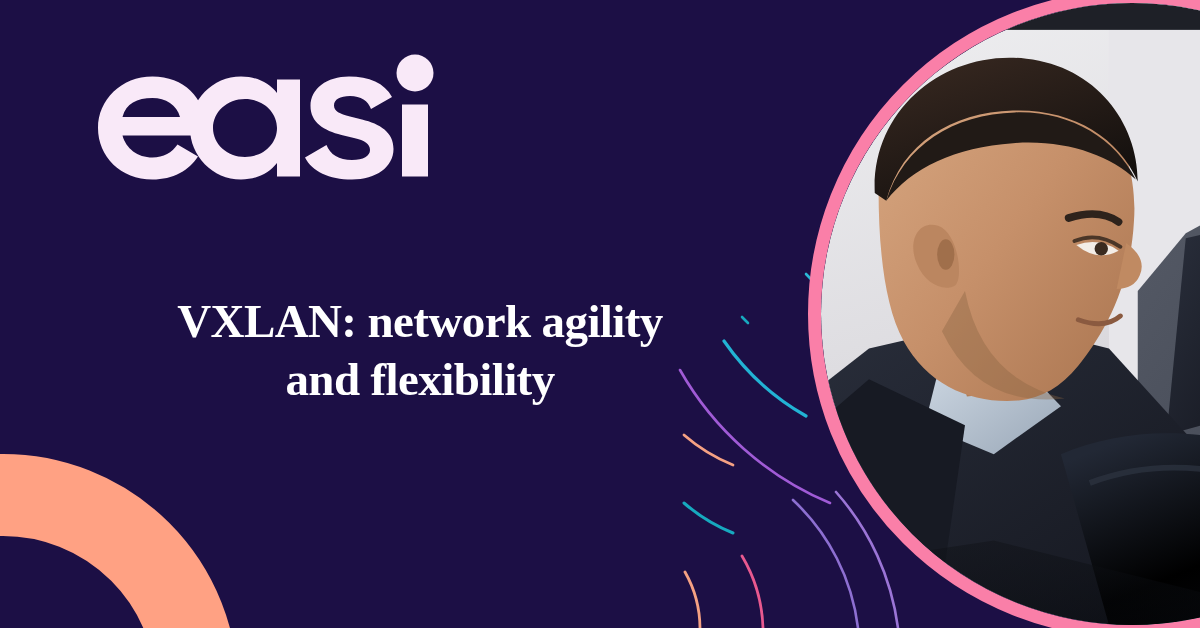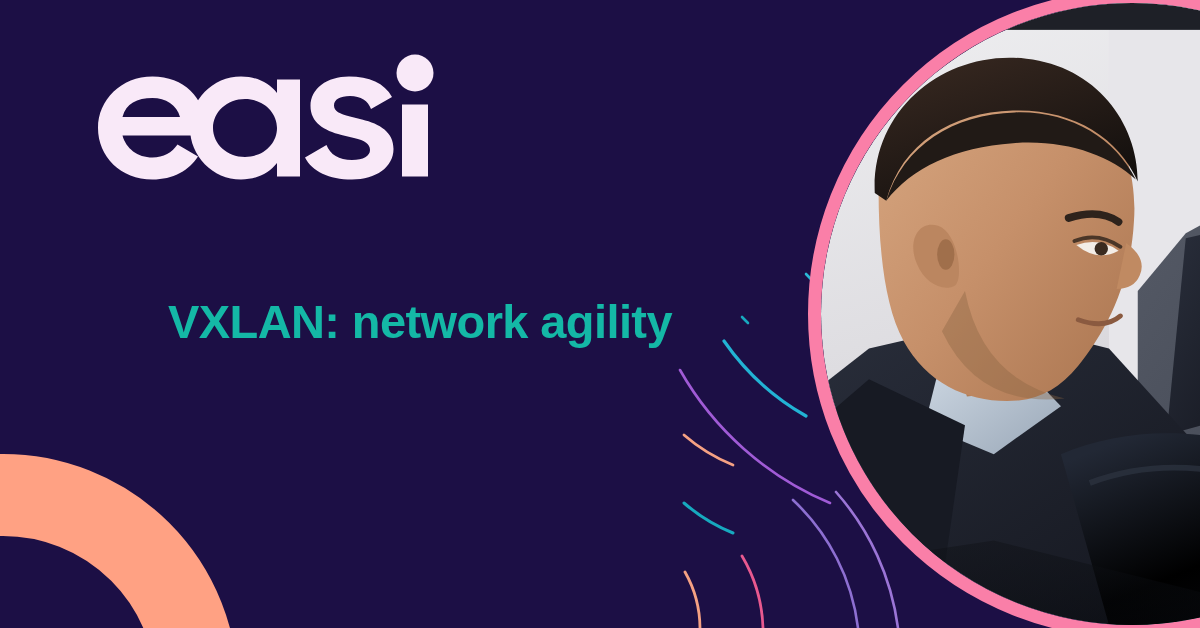--- a/index.html
+++ b/index.html
@@ -79,22 +79,22 @@
   }
   .logo svg { display: block; width: 100%; height: 100%; }
 
   
   .headline {
     position: absolute;
     left: 40px;
     top: 262px;
     width: 760px;
     text-align: center;
-    color: #14b8a6;
-    font-family: Liberation Sans, sans-serif;
+    color: #ffffff;
+    font-family: Liberation Serif, serif;
     font-weight: bold;
     font-size: 47px;
     line-height: 1.23;
     letter-spacing: -0.6px;
   }
   .headline .l2 { display: block; }
 </style>
 </head>
 <body>
 
@@ -298,15 +298,16 @@
         <rect x="307" y="52.5" width="26" height="72" rx="0"></rect>
 
         <circle cx="320" cy="21" r="18.5"></circle>
       </g>
     </svg>
 
   </div>
 
   <h1 class="headline">
     <span>VXLAN: network agility</span>
+    <span class="l2">and flexibility</span>
   </h1>
 
 </div>
 
 </body></html>

